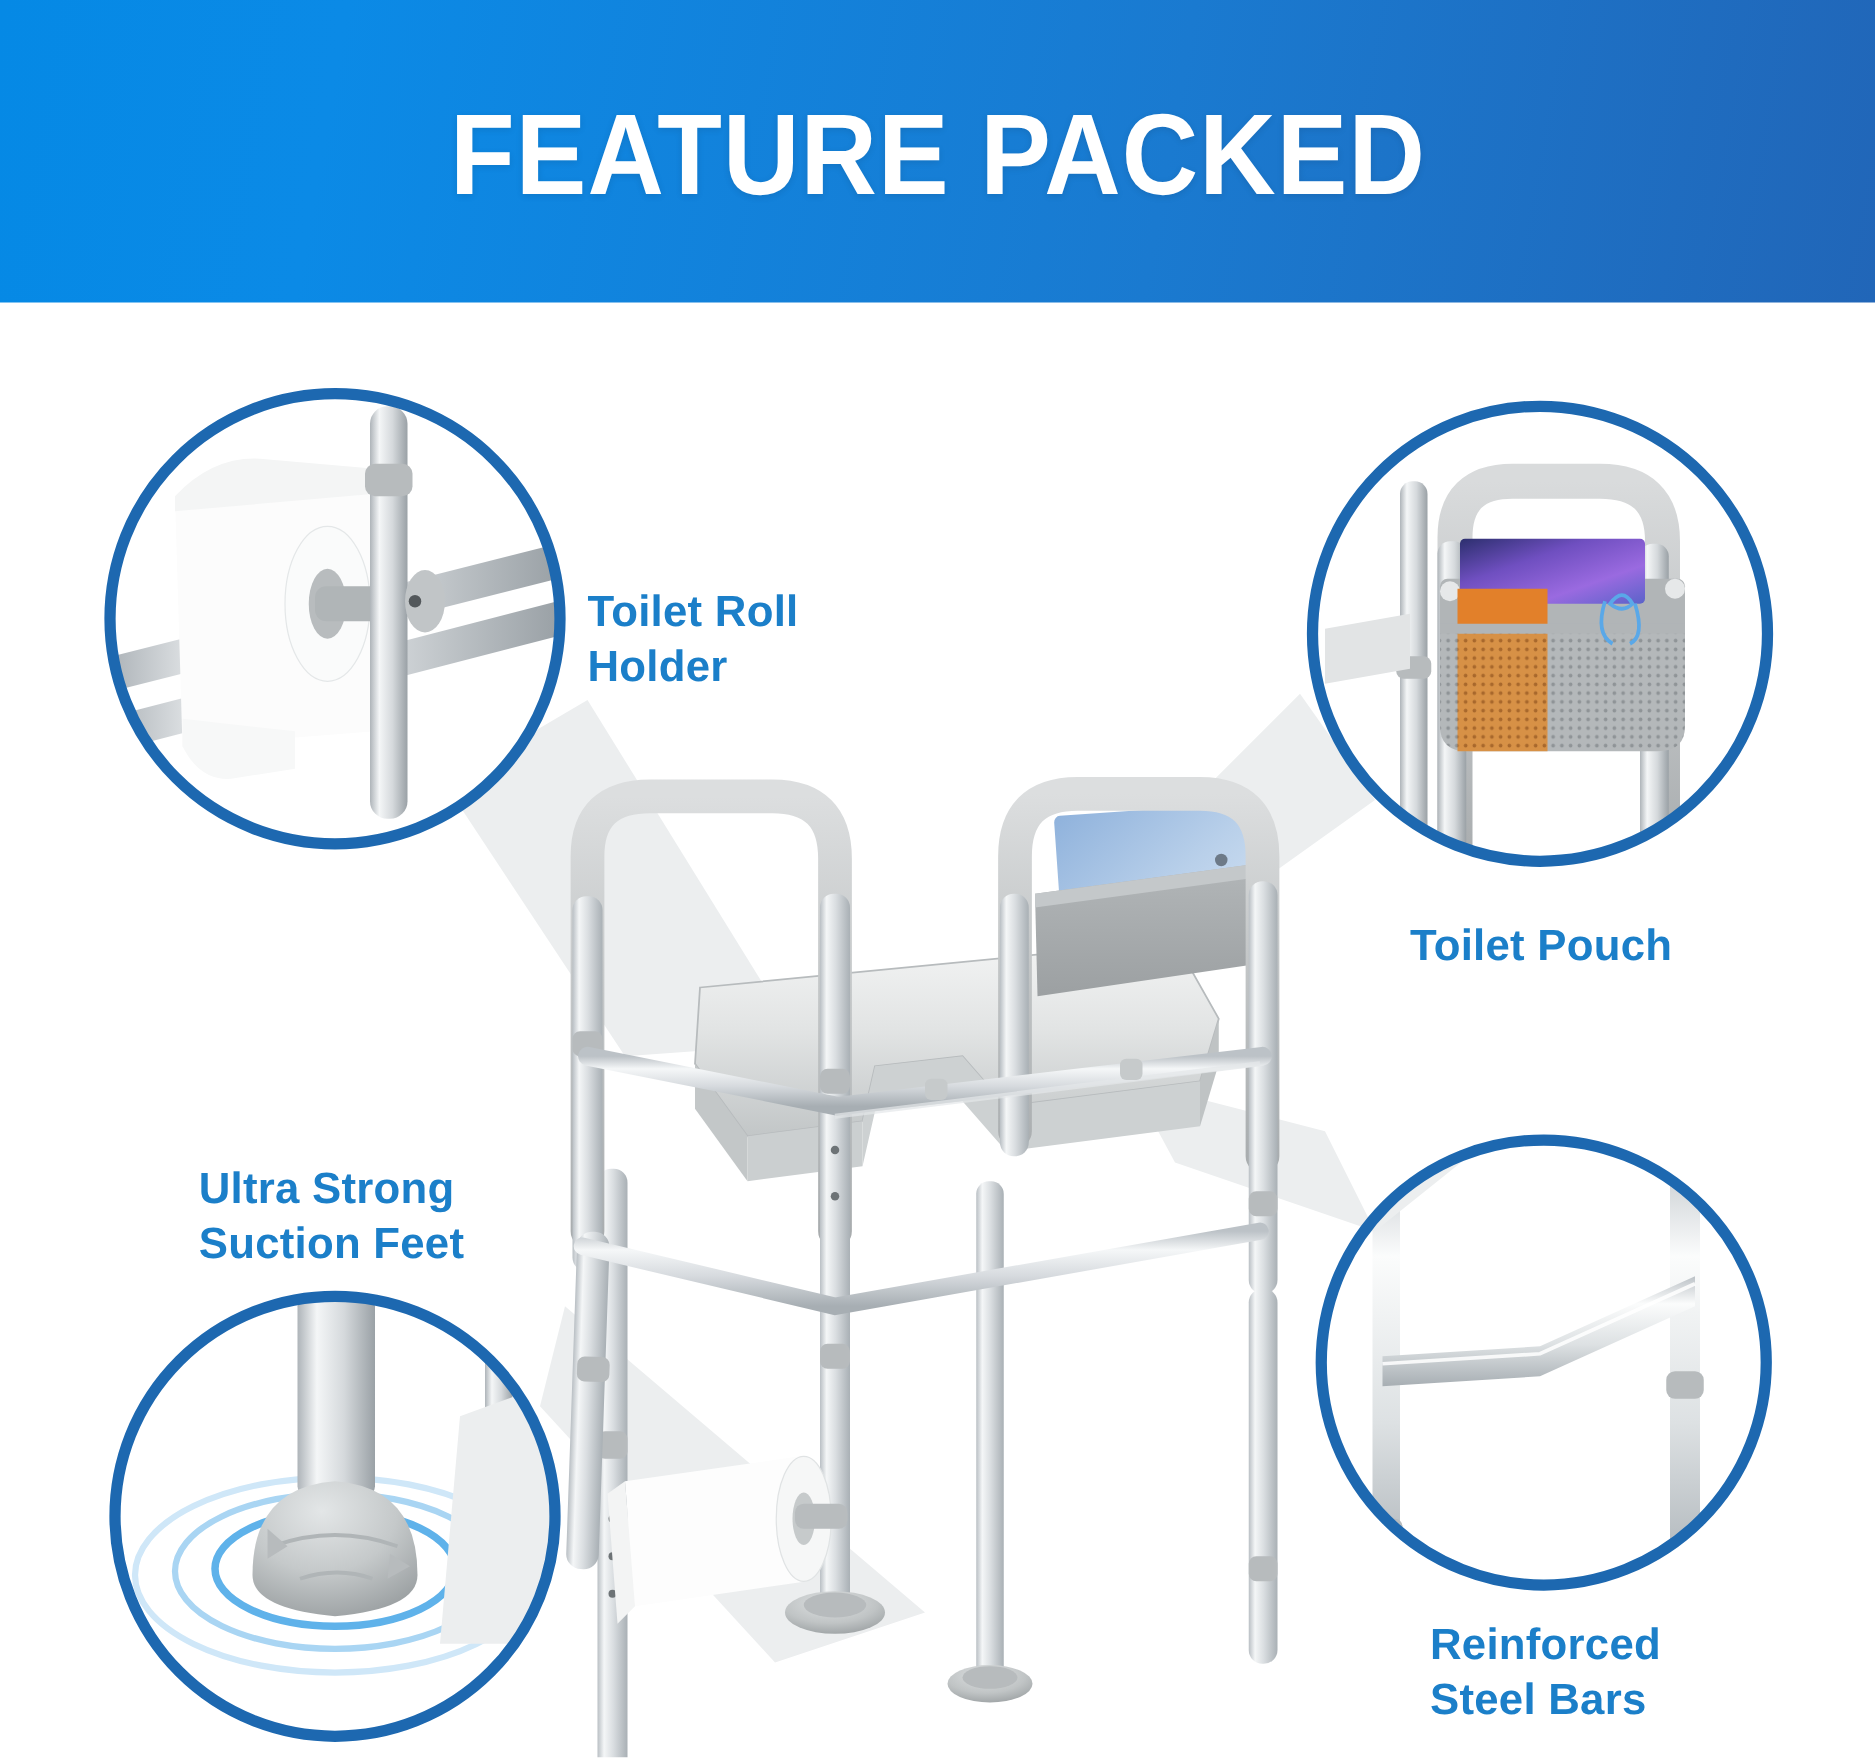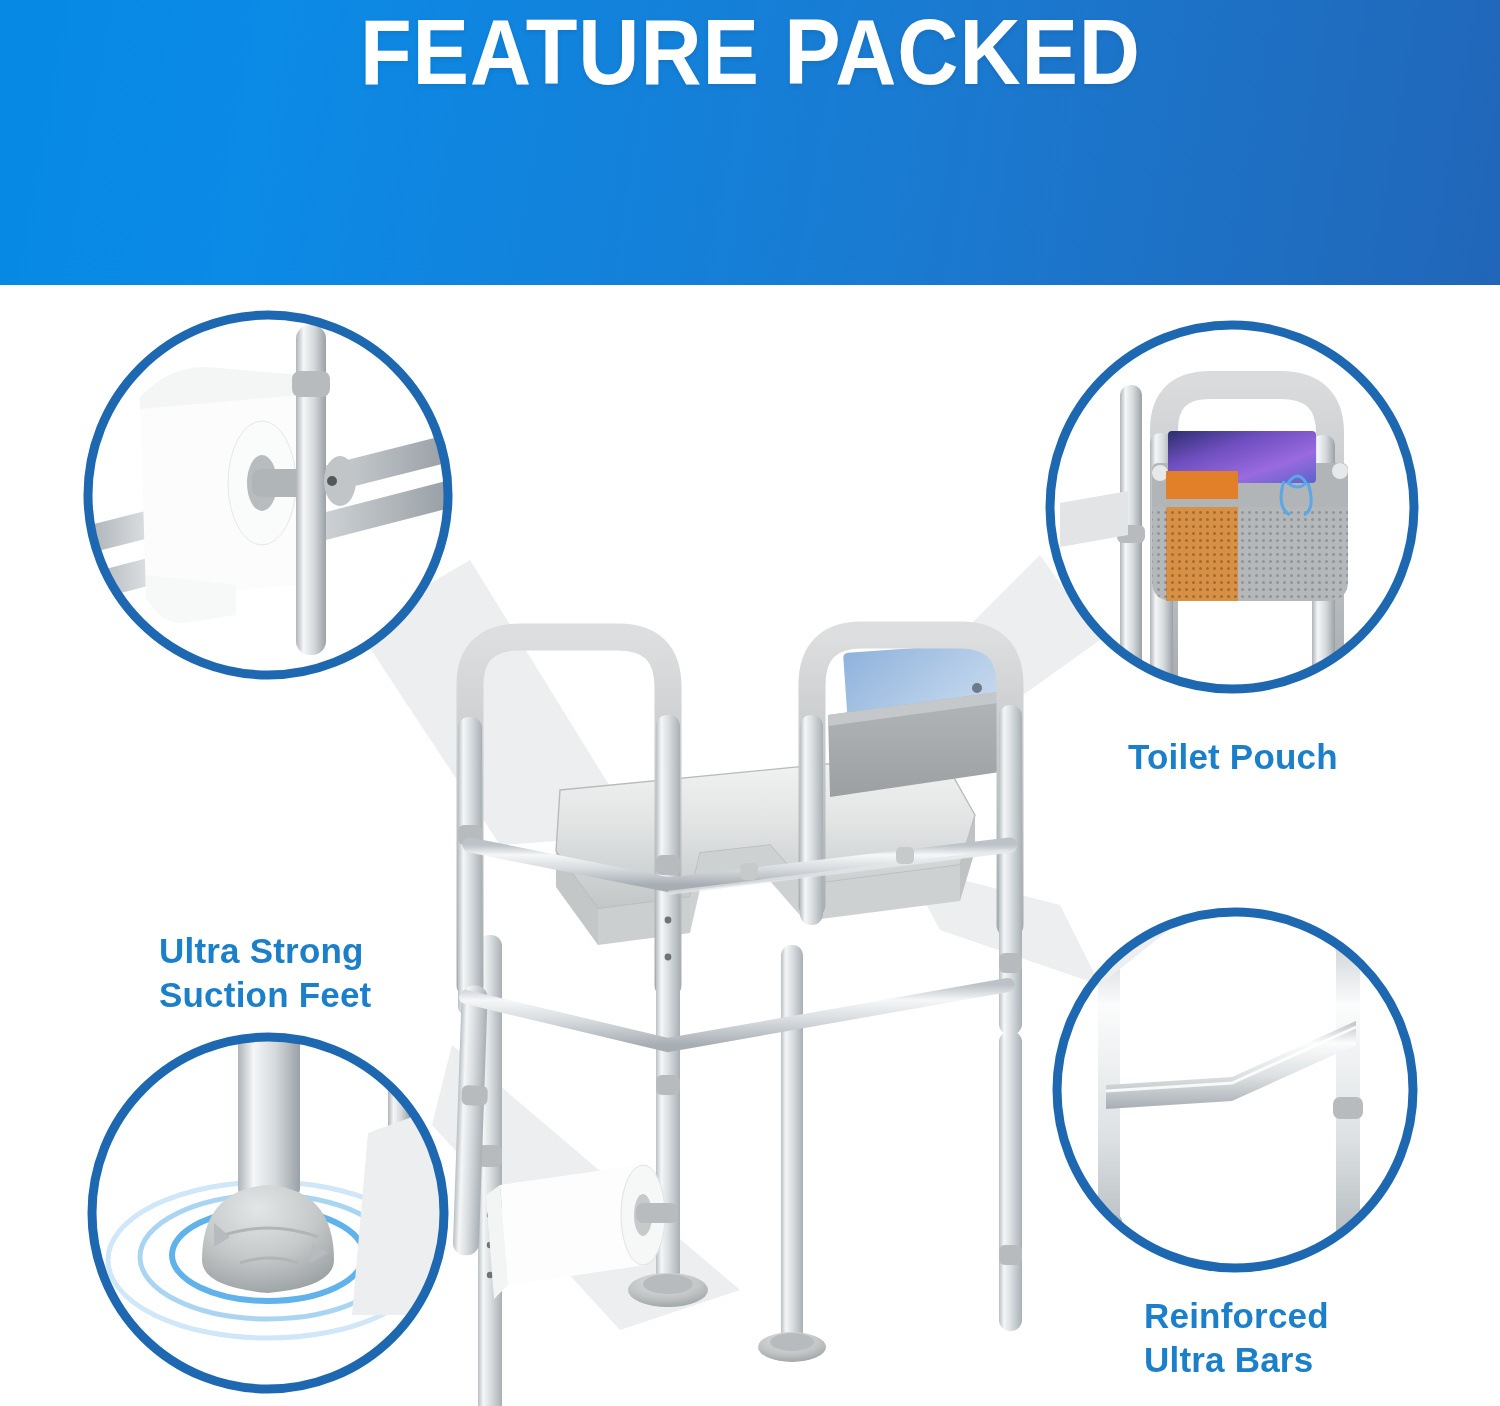--- a/index.html
+++ b/index.html
@@ -14,24 +14,24 @@
     position: relative;
     overflow: hidden;
   }
 
   
   .banner {
     position: absolute;
     left: 0;
     top: 0;
     width: 1500px;
-    height: 285px;
+    height: 242px;
     background: linear-gradient(100deg, #0589e5 0%, #0b8ae6 18%, #1a7ad0 62%, #2166b8 100%);
     display: flex;
-    align-items: flex-start;
+    align-items: center;
     justify-content: center;
   }
   .banner-title {
     color: #ffffff;
     font-family: "Liberation Sans Narrow", "Liberation Sans", sans-serif;
     font-weight: bold;
     font-size: 92px;
     letter-spacing: 1px;
     transform: scaleX(0.92);
     line-height: 1;
@@ -339,22 +339,24 @@
       <rect x="1096" y="930" width="26" height="20" rx="6" fill="#b7bbbd"></rect>
       <rect x="1336" y="630" width="24" height="360" rx="11" fill="url(#barSB)"></rect>
       <rect x="1333" y="812" width="30" height="22" rx="7" fill="#b7bbbd"></rect>
       <path d="M1106,800 L1232,792 L1356,736 L1356,760 L1232,816 L1106,824 Z" fill="url(#barSB)"></path>
       <path d="M1106,806 L1232,798 L1356,742" fill="none" stroke="#ffffff" stroke-width="3" opacity="0.85"></path>
       <polygon points="1050,620 1200,620 1100,700 1050,700" fill="#eceeef"></polygon>
     </g>
     <circle cx="1235" cy="805" r="178" fill="none" stroke="#1d68b0" stroke-width="9"></circle>
   </svg>
 
+  <div class="feature-label" id="label-toilet-roll">Toilet Roll
+Holder</div>
 
   <div class="feature-label" id="label-storage">Toilet Pouch</div>
 
   <div class="feature-label" id="label-suction">Ultra Strong
 Suction Feet</div>
 
   <div class="feature-label" id="label-steel">Reinforced
-Ultra Bars</div>
+Steel Bars</div>
 
 </div>
 
 </body></html>

